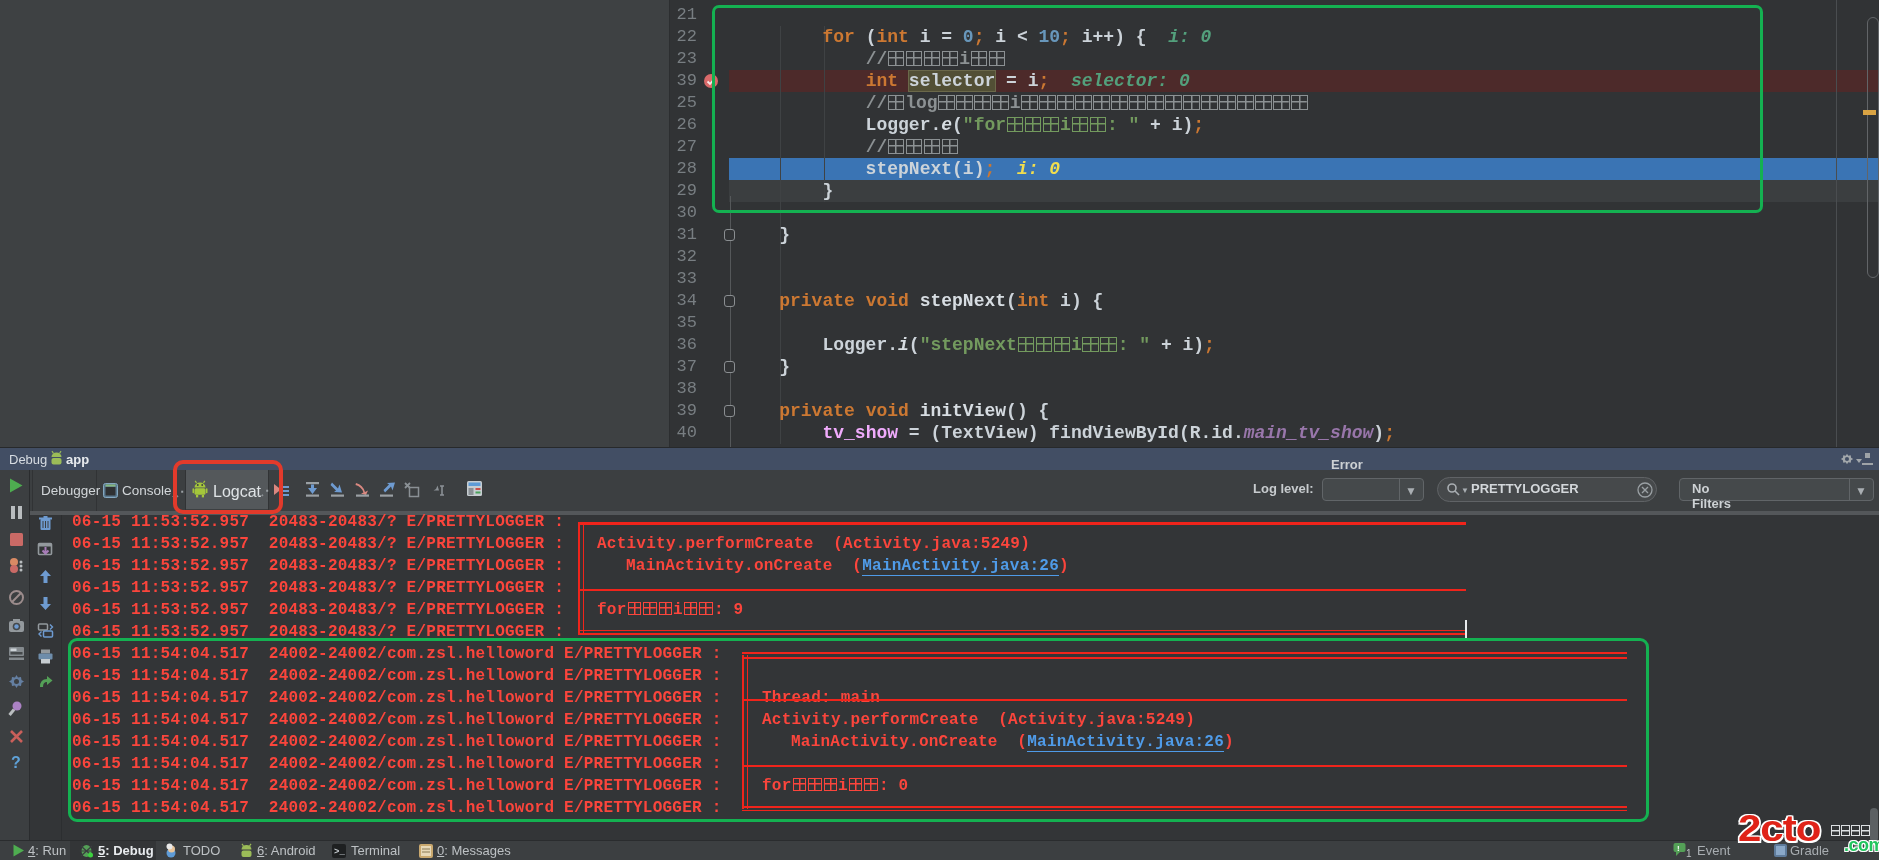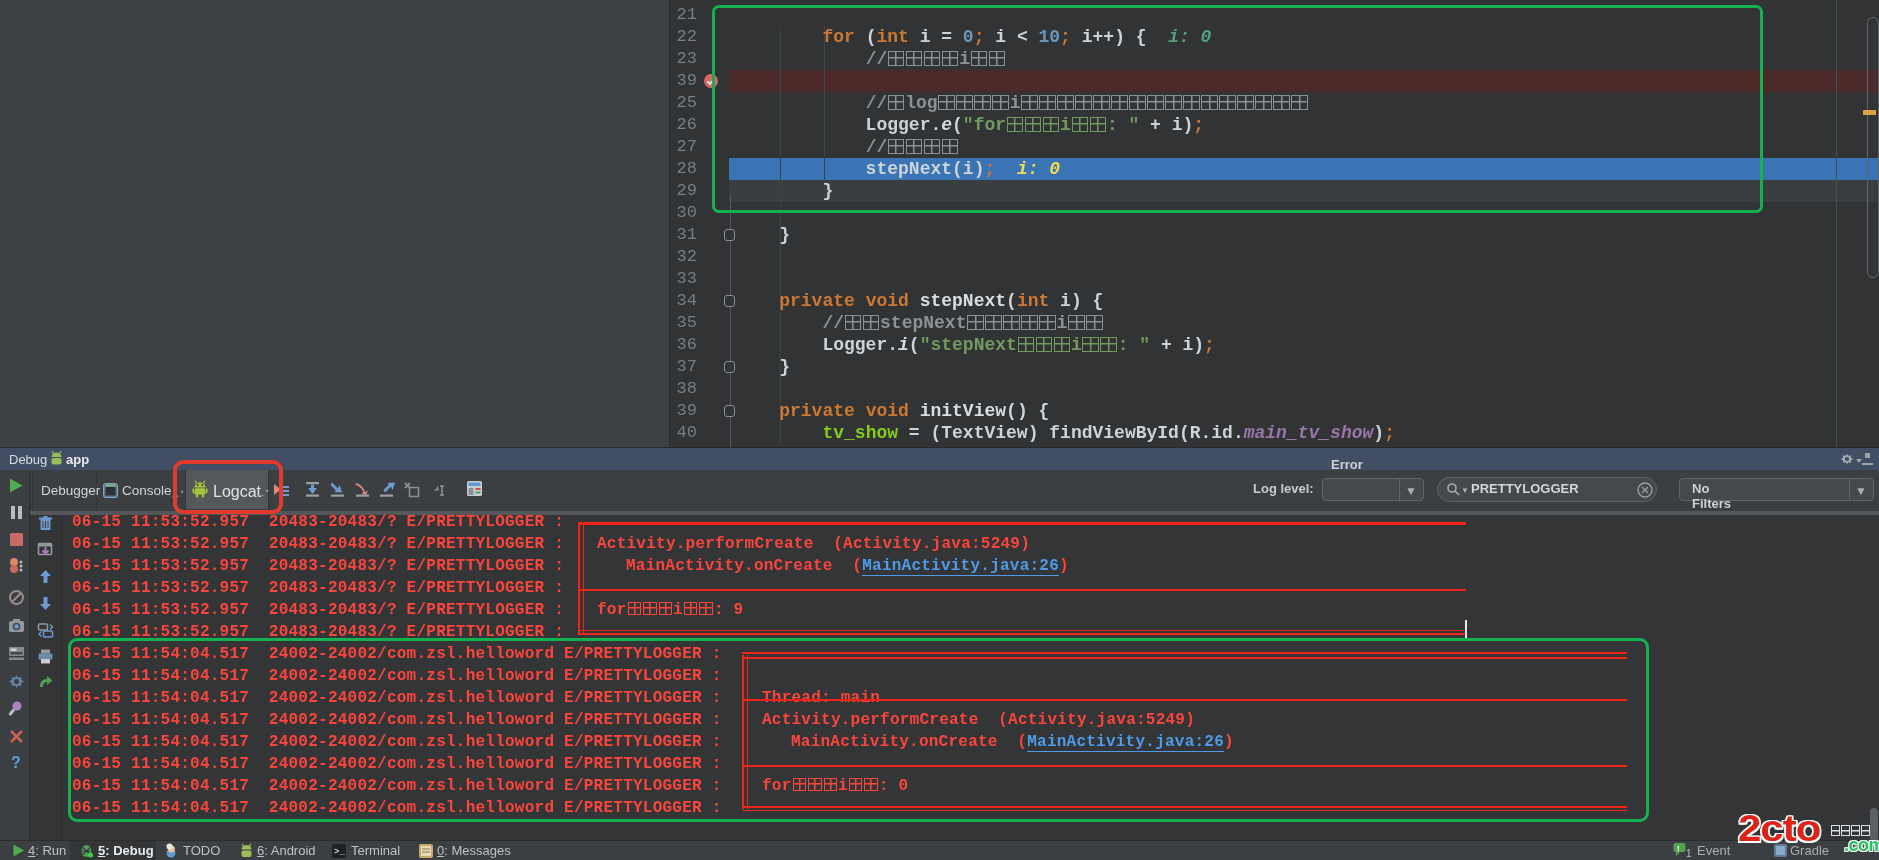--- a/index.html
+++ b/index.html
@@ -1,19 +1,19 @@
 <!DOCTYPE html>
 <html><head><meta charset="utf-8"><style>
 *{margin:0;padding:0;box-sizing:border-box}
 html,body{width:1879px;height:860px;overflow:hidden;background:#313335;font-family:"Liberation Sans",sans-serif}
 #page{position:relative;width:1627px;height:860px}
 .abs{position:absolute}
 .code{font:bold 18px "Liberation Mono",monospace;line-height:22px;white-space:pre;color:#ccd3d9}
 .ln{position:absolute;font:17px "Liberation Mono",monospace;line-height:22px;color:#787e82;text-align:right;width:56px;left:641px}
-.k{color:#cc7832}.n{color:#6897bb}.s{color:#739a5e}.c{color:#8c9193}.pu{color:#84cc16}
+.k{color:#cc7832}.n{color:#6897bb}.s{color:#739a5e}.c{color:#8c9193}.pu{color:#f0abfc}
 .pi{color:#9876aa;font-style:italic}
 .hg{color:#53a07c;font-style:italic}
 .hy{color:#f0dd4e;font-style:italic}
 .wb{color:#d7dde2}
 .sel{background:#524f35;box-shadow:0 0 0 1px #6b684a}
 .cj{display:inline-block;width:16.5px;height:15px;border:1.5px solid;margin:0 .75px;vertical-align:-1.5px;background:linear-gradient(currentColor,currentColor) 50% 45%/100% 1.5px no-repeat,linear-gradient(currentColor,currentColor) 50% 50%/1.5px 100% no-repeat}
 .cjs{display:inline-block;width:13.5px;height:13px;border:1.5px solid;margin:0 1px;vertical-align:-1px;background:linear-gradient(currentColor,currentColor) 50% 45%/100% 1.5px no-repeat,linear-gradient(currentColor,currentColor) 50% 50%/1.5px 100% no-repeat}
 .log{position:absolute;font:bold 16px "Liberation Mono",monospace;letter-spacing:.24px;line-height:22px;white-space:pre;color:#fb453c}
 .lk{color:#4f9be8;border-bottom:1.5px solid #4f9be8}
 .rl{position:absolute;background:#f0241b}
@@ -44,28 +44,28 @@
 <div class="ln" style="top:268px">33</div>
 <div class="ln" style="top:290px">34</div>
 <div class="ln" style="top:312px">35</div>
 <div class="ln" style="top:334px">36</div>
 <div class="ln" style="top:356px">37</div>
 <div class="ln" style="top:378px">38</div>
 <div class="ln" style="top:400px">39</div>
 <div class="ln" style="top:422px">40</div>
 <div class="abs code" style="left:736px;top:26px">        <span class="k">for</span> (<span class="k">int</span> i = <span class="n">0</span><span class="k">;</span> i &lt; <span class="n">10</span><span class="k">;</span> i++) {  <span class="hg">i: 0</span></div>
 <div class="abs code" style="left:736px;top:48px">            <span class="c">//<b class="cj"></b><b class="cj"></b><b class="cj"></b><b class="cj"></b>i<b class="cj"></b><b class="cj"></b></span></div>
+<div class="abs code" style="left:736px;top:70px">            <span class="k">int</span> <span class="sel">selector</span> = i<span class="k">;</span>  <span class="hg">selector: 0</span></div>
 <div class="abs code" style="left:736px;top:92px">            <span class="c">//<b class="cj"></b>log<b class="cj"></b><b class="cj"></b><b class="cj"></b><b class="cj"></b>i<b class="cj"></b><b class="cj"></b><b class="cj"></b><b class="cj"></b><b class="cj"></b><b class="cj"></b><b class="cj"></b><b class="cj"></b><b class="cj"></b><b class="cj"></b><b class="cj"></b><b class="cj"></b><b class="cj"></b><b class="cj"></b><b class="cj"></b><b class="cj"></b></span></div>
 <div class="abs code" style="left:736px;top:114px">            Logger.<i class="wb">e</i>(<span class="s">"for<b class="cj"></b><b class="cj"></b><b class="cj"></b>i<b class="cj"></b><b class="cj"></b>: "</span> + i)<span class="k">;</span></div>
 <div class="abs code" style="left:736px;top:136px">            <span class="c">//<b class="cj"></b><b class="cj"></b><b class="cj"></b><b class="cj"></b></span></div>
 <div class="abs code" style="left:736px;top:158px">            stepNext(i)<span class="k">;</span>  <span class="hy">i: 0</span></div>
 <div class="abs code" style="left:736px;top:180px">        }</div>
 <div class="abs code" style="left:736px;top:224px">    }</div>
 <div class="abs code" style="left:736px;top:290px">    <span class="k">private void</span> <span class="wb">stepNext</span>(<span class="k">int</span> i) {</div>
-<div class="abs code" style="left:736px;top:312px">        <span class="c">//<b class="cj"></b><b class="cj"></b>stepNext<b class="cj"></b><b class="cj"></b><b class="cj"></b><b class="cj"></b><b class="cj"></b>i<b class="cj"></b><b class="cj"></b></span></div>
 <div class="abs code" style="left:736px;top:334px">        Logger.<i class="wb">i</i>(<span class="s">"stepNext<b class="cj"></b><b class="cj"></b><b class="cj"></b>i<b class="cj"></b><b class="cj"></b>: "</span> + i)<span class="k">;</span></div>
 <div class="abs code" style="left:736px;top:356px">    }</div>
 <div class="abs code" style="left:736px;top:400px">    <span class="k">private void</span> <span class="wb">initView</span>() {</div>
 <div class="abs code" style="left:736px;top:422px">        <span class="pu">tv_show</span> = (TextView) findViewById(R.id.<span class="pi">main_tv_show</span>)<span class="k">;</span></div>
 <div class="abs" style="left:704px;top:74px;width:14px;height:14px;border-radius:50%;background:#d96a6a"></div>
 <svg class="abs" style="left:704px;top:74px" width="14" height="14">
       <path d="M3.5 7.5 L6 10 L10.5 4.5" stroke="#f7e9e9" stroke-width="1.8" fill="none"></path>
     </svg>
 <div class="abs" style="left:724px;top:229px;width:11px;height:12px;border:1px solid #8a8e91;border-radius:3px;background:#313335"></div>
 <div class="abs" style="left:724px;top:295px;width:11px;height:12px;border:1px solid #8a8e91;border-radius:3px;background:#313335"></div>

